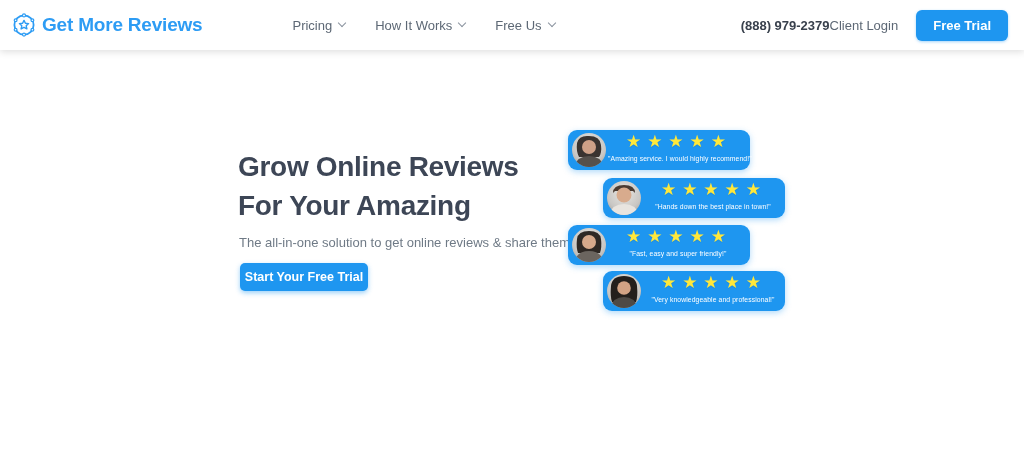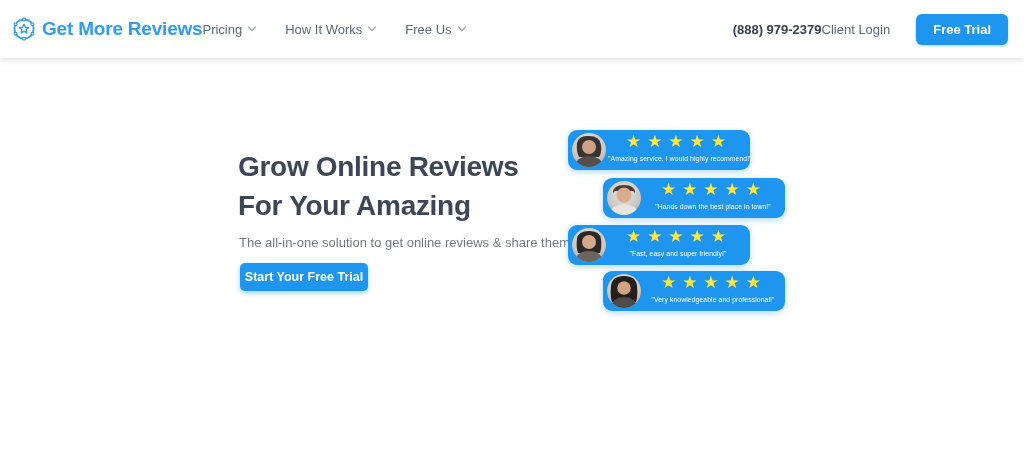--- a/index.html
+++ b/index.html
@@ -2,38 +2,38 @@
 <html><head>
 <meta charset="utf-8">
 <style>
   * { margin:0; padding:0; box-sizing:border-box; }
   html,body { width:1024px; height:450px; background:#fff; overflow:hidden;
               font-family:"Liberation Sans", sans-serif; }
   .page { position:relative; width:1024px; height:450px; background:#fff; }
 
   
   .header {
-    position:absolute; top:0; left:0; width:1024px; height:58px;
+    position:absolute; top:0; left:0; width:1024px; height:50px;
     background:#ffffff; display:flex; align-items:center;
     box-shadow:0 2px 7px rgba(0,0,0,0.13); z-index:5;
   }
   .brand { display:flex; align-items:center; margin-left:12px; cursor:pointer; }
   .brand svg { display:block; }
   .brand-name { color:#2d9cf4; font-size:19px; font-weight:bold; margin-left:6px; letter-spacing:-0.2px; }
 
-  .nav { display:flex; align-items:center; gap:30px; }
+  .nav { display:flex; align-items:center; margin-left:90px; gap:30px; }
   .nav-item { display:flex; align-items:center; color:#5d6875; font-size:13px; cursor:pointer; }
   .chev { width:6px; height:6px; border-right:1.5px solid #8a939e; border-bottom:1.5px solid #8a939e;
           transform:rotate(45deg); margin-left:7px; margin-top:-4px; }
 
   .header-right { margin-left:auto; display:flex; align-items:center; margin-right:16px; }
   .phone { color:#39414d; font-size:13px; font-weight:bold; }
   .client-login { color:#5d6875; font-size:13px; cursor:pointer; }
   .free-trial-btn {
-    margin-left:26px; background:#1e96f0; color:#fff; font-size:13px; font-weight:bold;
+    margin-left:18px; background:#1e96f0; color:#fff; font-size:13px; font-weight:bold;
     border:none; border-radius:6px; padding:8px 17px; cursor:pointer;
     box-shadow:0 1px 3px rgba(30,150,240,0.4);
     font-family:"Liberation Sans", sans-serif;
   }
 
   
   .hero-title { position:absolute; left:238px; top:147px; color:#3d4656;
                 font-size:28px; font-weight:bold; line-height:39px; letter-spacing:-0.3px; }
   .hero-sub { position:absolute; left:239px; top:235px; color:#6f7a86; font-size:13px; }
   .cta-btn {

